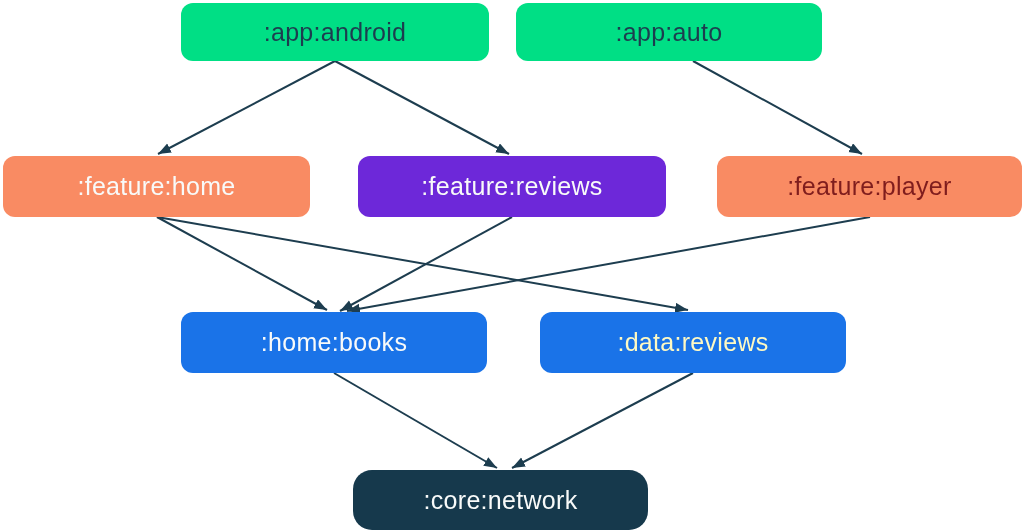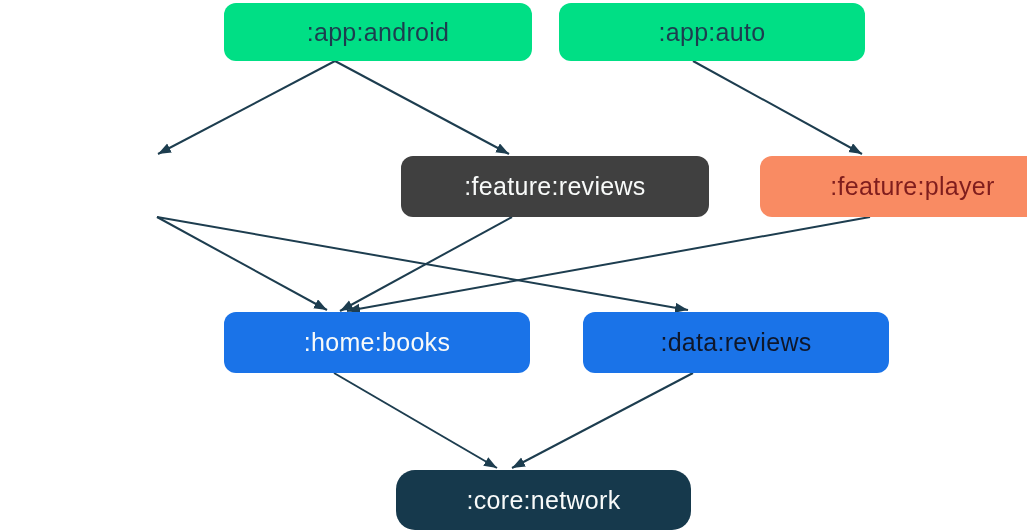--- a/index.html
+++ b/index.html
@@ -35,21 +35,20 @@
     position: absolute;
     display: flex;
     align-items: center;
     justify-content: center;
     border-radius: 12px;
     font-size: 25px;
     font-weight: 400;
     letter-spacing: 0.3px;
     white-space: nowrap;
     box-sizing: border-box;
-    margin-left: 43px;
   }
 </style>
 </head>
 <body>
 
 <div class="canvas">
   <svg class="edges-layer" xmlns="http://www.w3.org/2000/svg" viewBox="0 0 1027 531">
     <defs>
       <marker id="arrowhead" markerUnits="userSpaceOnUse" markerWidth="14" markerHeight="11" refX="13" refY="5" orient="auto">
         <path d="M0,0 L13,5 L0,10 Z" fill="#1D3D4F"></path>
@@ -63,19 +62,20 @@
         <line x1="157" y1="217" x2="688" y2="310" stroke="#1D3D4F" stroke-width="2" marker-end="url(#arrowhead)"></line>
         <line x1="512" y1="217" x2="340" y2="311" stroke="#1D3D4F" stroke-width="2" marker-end="url(#arrowhead)"></line>
         <line x1="870" y1="217" x2="347" y2="311" stroke="#1D3D4F" stroke-width="2" marker-end="url(#arrowhead)"></line>
         <line x1="334" y1="373" x2="497" y2="468" stroke="#1D3D4F" stroke-width="2" marker-end="url(#arrowhead)"></line>
         <line x1="693" y1="373" x2="512" y2="468" stroke="#1D3D4F" stroke-width="2" marker-end="url(#arrowhead)"></line>
       </g>
   </svg>
   <div class="nodes-layer">
       <div class="node" style="left: 181px; top: 3px; width: 308px; height: 58px; background: rgb(0, 223, 133); color: rgb(29, 61, 79);">:app:android</div>
       <div class="node" style="left: 516px; top: 3px; width: 306px; height: 58px; background: rgb(0, 223, 133); color: rgb(29, 61, 79);">:app:auto</div>
-      <div class="node" style="left: 358px; top: 156px; width: 308px; height: 61px; background: #404040; color: rgb(248, 250, 249);">:feature:reviews</div>
+      <div class="node" style="left: 3px; top: 156px; width: 307px; height: 61px; background: rgb(249, 139, 99); color: rgb(248, 250, 249);">:feature:home</div>
+      <div class="node" style="left: 358px; top: 156px; width: 308px; height: 61px; background: #6d28d9; color: rgb(248, 250, 249);">:feature:reviews</div>
       <div class="node" style="left: 717px; top: 156px; width: 305px; height: 61px; background: rgb(249, 139, 99); color: #7f1d1d;">:feature:player</div>
       <div class="node" style="left: 181px; top: 312px; width: 306px; height: 61px; background: rgb(26, 115, 232); color: rgb(248, 250, 249);">:home:books</div>
-      <div class="node" style="left: 540px; top: 312px; width: 306px; height: 61px; background: rgb(26, 115, 232); color: #0f172a;">:data:reviews</div>
+      <div class="node" style="left: 540px; top: 312px; width: 306px; height: 61px; background: rgb(26, 115, 232); color: #fef9c3;">:data:reviews</div>
       <div class="node" style="left: 353px; top: 470px; width: 295px; height: 60px; background: rgb(22, 57, 76); color: rgb(248, 250, 249); border-radius: 19px;">:core:network</div>
     </div>
 </div>
 
 </body></html>

